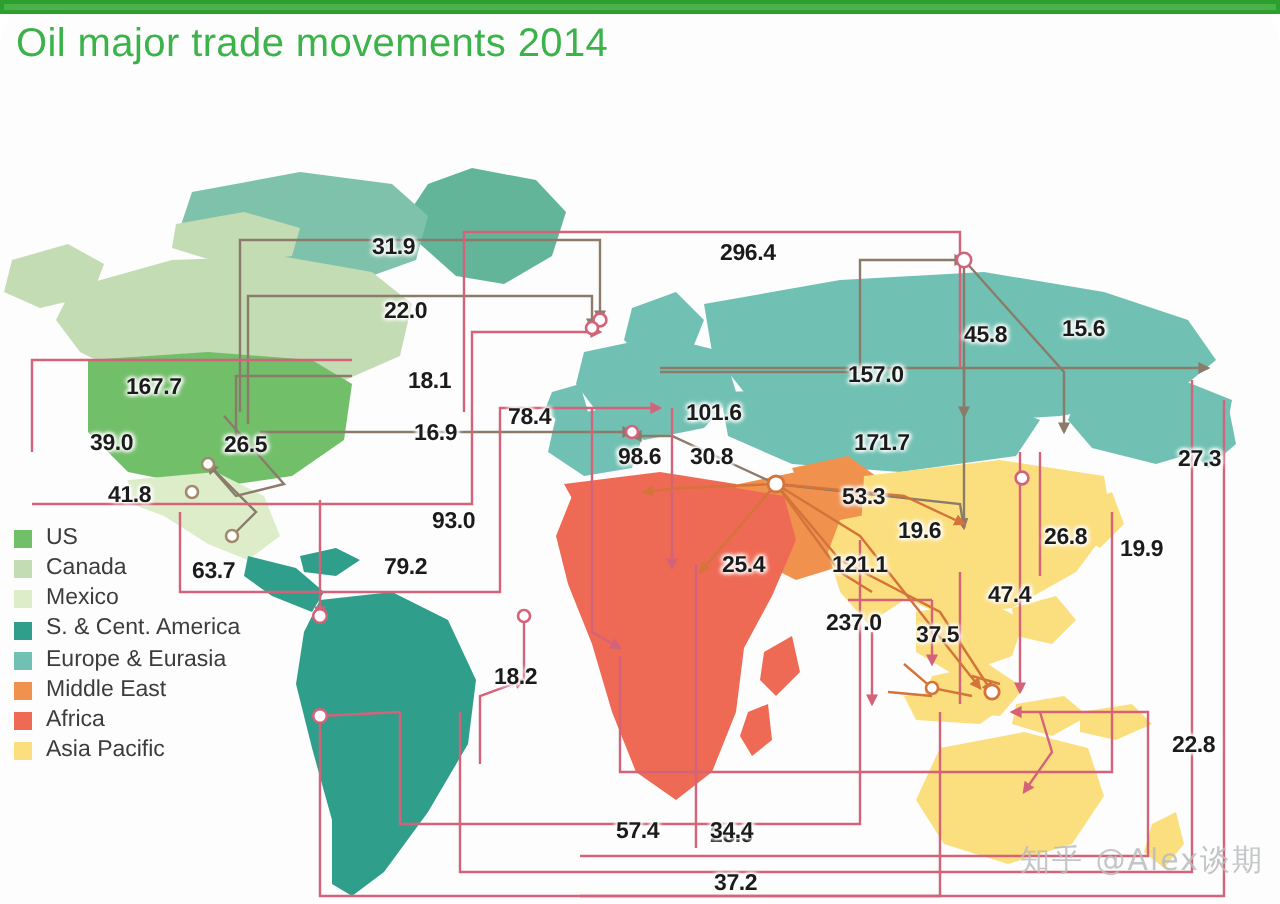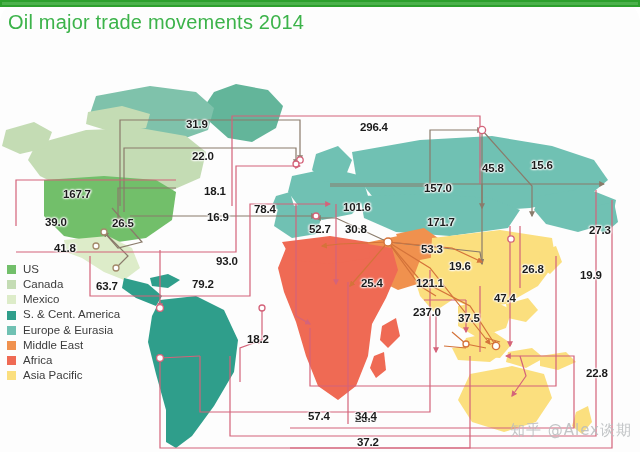--- a/index.html
+++ b/index.html
@@ -217,32 +217,32 @@
       <div class="flow-label" style="left: 192px; top: 150px;">22.0</div>
       <div class="flow-label" style="left: 360px; top: 121px;">296.4</div>
       <div class="flow-label" style="left: 482px; top: 162px;">45.8</div>
       <div class="flow-label" style="left: 531px; top: 159px;">15.6</div>
       <div class="flow-label" style="left: 204px; top: 185px;">18.1</div>
       <div class="flow-label" style="left: 424px; top: 182px;">157.0</div>
       <div class="flow-label" style="left: 63px; top: 188px;">167.7</div>
       <div class="flow-label" style="left: 254px; top: 203px;">78.4</div>
       <div class="flow-label" style="left: 343px; top: 201px;">101.6</div>
       <div class="flow-label" style="left: 207px; top: 211px;">16.9</div>
-      <div class="flow-label" style="left: 309px; top: 223px;">52.7</div>
+      <div class="flow-label" style="left: 309px; top: 223px;">98.6</div>
       <div class="flow-label" style="left: 345px; top: 223px;">30.8</div>
       <div class="flow-label" style="left: 427px; top: 216px;">171.7</div>
       <div class="flow-label" style="left: 589px; top: 224px;">27.3</div>
       <div class="flow-label" style="left: 45px; top: 216px;">39.0</div>
       <div class="flow-label" style="left: 112px; top: 217px;">26.5</div>
       <div class="flow-label" style="left: 421px; top: 243px;">53.3</div>
       <div class="flow-label" style="left: 54px; top: 242px;">41.8</div>
       <div class="flow-label" style="left: 216px; top: 255px;">93.0</div>
       <div class="flow-label" style="left: 449px; top: 260px;">19.6</div>
       <div class="flow-label" style="left: 522px; top: 263px;">26.8</div>
-      <div class="flow-label" style="left: 580px; top: 269px;">19.9</div>
+      <div class="flow-label" style="left: 560px; top: 269px;">19.9</div>
       <div class="flow-label" style="left: 361px; top: 277px;">25.4</div>
       <div class="flow-label" style="left: 416px; top: 277px;">121.1</div>
       <div class="flow-label" style="left: 96px; top: 280px;">63.7</div>
       <div class="flow-label" style="left: 192px; top: 278px;">79.2</div>
       <div class="flow-label" style="left: 413px; top: 306px;">237.0</div>
       <div class="flow-label" style="left: 494px; top: 292px;">47.4</div>
       <div class="flow-label" style="left: 458px; top: 312px;">37.5</div>
       <div class="flow-label" style="left: 247px; top: 333px;">18.2</div>
       <div class="flow-label" style="left: 586px; top: 367px;">22.8</div>
       <div class="flow-label" style="left: 355px; top: 383px; margin-top: 29px;">28.9</div>

